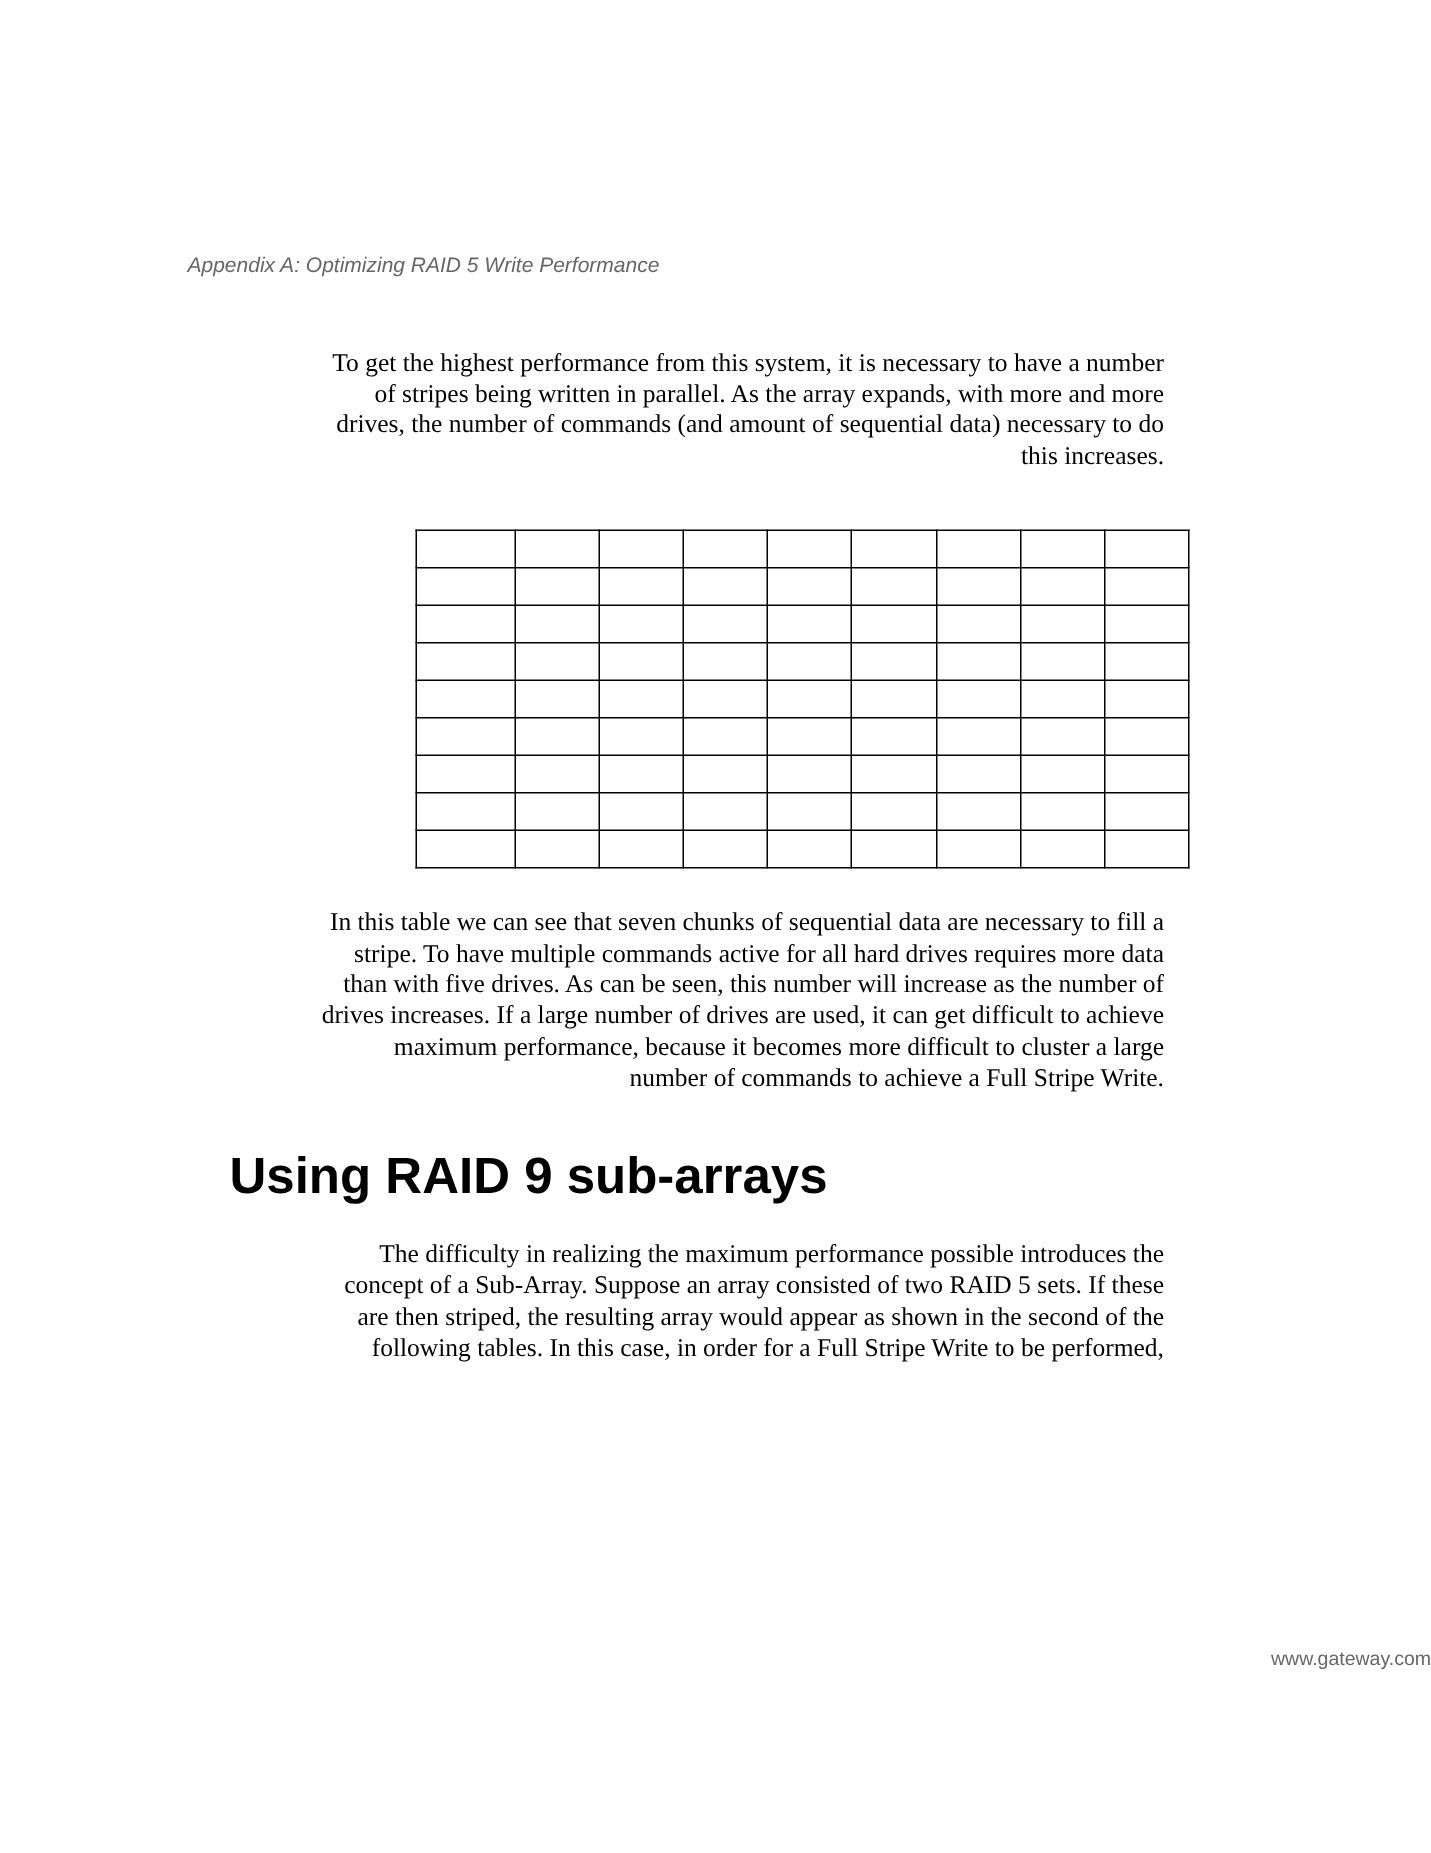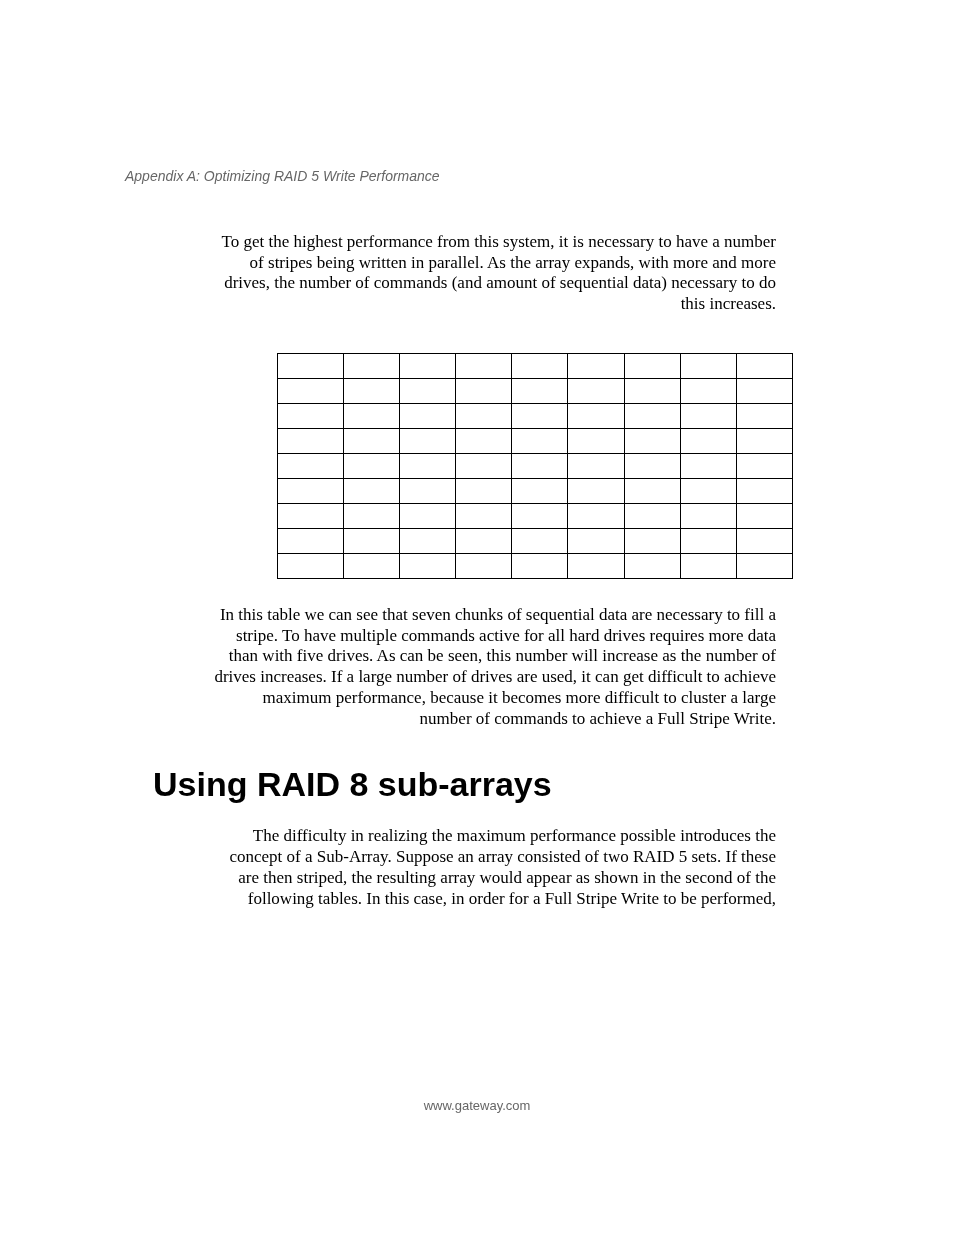--- a/index.html
+++ b/index.html
@@ -56,21 +56,21 @@
     font-weight: 700;
     font-size: 34px;
     color: #000000;
     margin: 36px 0 22px 28px;
   }
   .footer {
     position: absolute;
     left: 0;
     width: 954px;
     bottom: 150px;
-    text-align: center;
+    text-align: right;
     font-family: Arial, Helvetica, sans-serif;
     font-size: 13px;
     color: #666666;
   }
 </style>
 </head>
 <body>
 
 <div class="page">
 
@@ -192,19 +192,19 @@
             <td></td>
             <td></td>
             <td></td>
           </tr>
         </tbody>
     </table>
   </div>
 
   <p class="body-text">In this table we can see that seven chunks of sequential data are necessary to fill a stripe. To have multiple commands active for all hard drives requires more data than with five drives. As can be seen, this number will increase as the number of drives increases. If a large number of drives are used, it can get difficult to achieve maximum performance, because it becomes more difficult to cluster a large number of commands to achieve a Full Stripe Write.</p>
 
-  <h1 class="section">Using RAID 8 sub-arrays</h1>
+  <h1 class="section">Using RAID 9 sub-arrays</h1>
 
   <p class="body-text">The difficulty in realizing the maximum performance possible introduces the concept of a Sub-Array. Suppose an array consisted of two RAID 5 sets. If these are then striped, the resulting array would appear as shown in the second of the following tables. In this case, in order for a Full Stripe Write to be performed,</p>
 
   <div class="footer">www.gateway.com</div>
 
 </div>
 
 </body></html>

